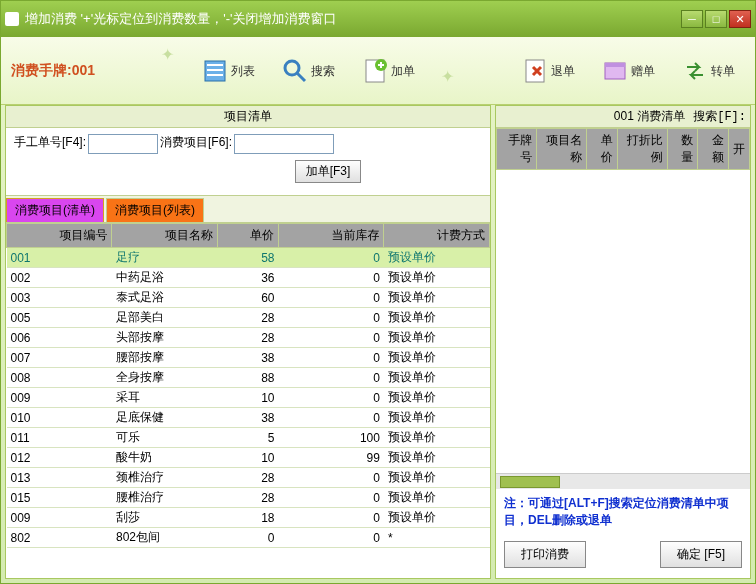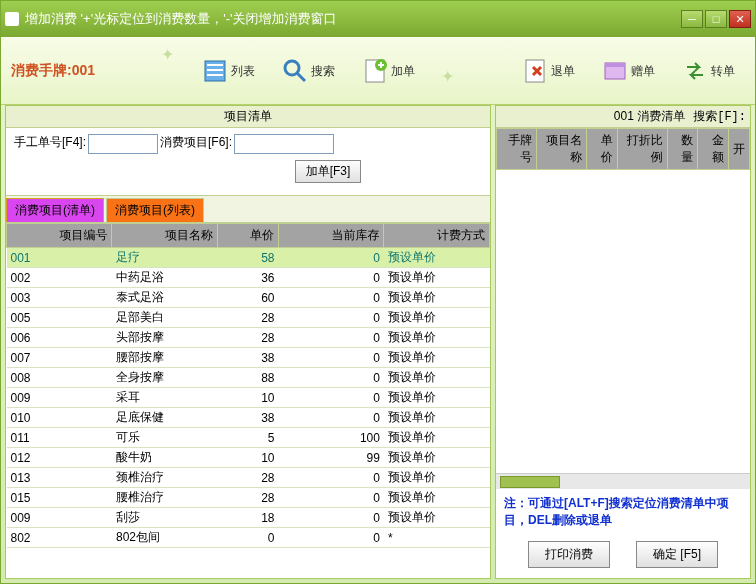--- a/index.html
+++ b/index.html
@@ -39,21 +39,21 @@
 table { width: 100%; border-collapse: collapse; font-size: 12px; }
 th { background: #a3a3a3; border: 1px solid #c0d090; padding: 3px 4px; text-align: right; font-weight: normal; position: sticky; top: 0; }
 td { border-bottom: 1px solid #d8e4c0; padding: 1px 4px; white-space: nowrap; }
 tr.sel td { background: #d8f0a8; color: #0f766e; }
 .num { text-align: right; }
 .right-cols th { font-size: 12px; }
 .right-body { flex: 1; background: #fff; position: relative; }
 .hscroll { height: 16px; background: #e8e8e8; border-top: 1px solid #ccc; display: flex; align-items: center; }
 .hscroll .thumb { height: 12px; width: 60px; background: #a0c050; margin-left: 4px; border: 1px solid #7a9830; }
 .note { color: #1030d0; font-size: 12px; padding: 6px 8px; font-weight: bold; }
-.bottom-btns { display: flex; justify-content: space-between; padding: 6px 32px 10px; }
+.bottom-btns { display: flex; justify-content: space-between; padding: 6px 8px 10px; }
 .bottom-btns .btn { padding: 4px 16px; }
 svg { display: block; }
 </style>
 </head>
 <body>
 
 <div class="window">
   <div class="titlebar">
     <div class="sysicon"></div>
     <div class="title">增加消费  '+'光标定位到消费数量，'-'关闭增加消费窗口</div>

